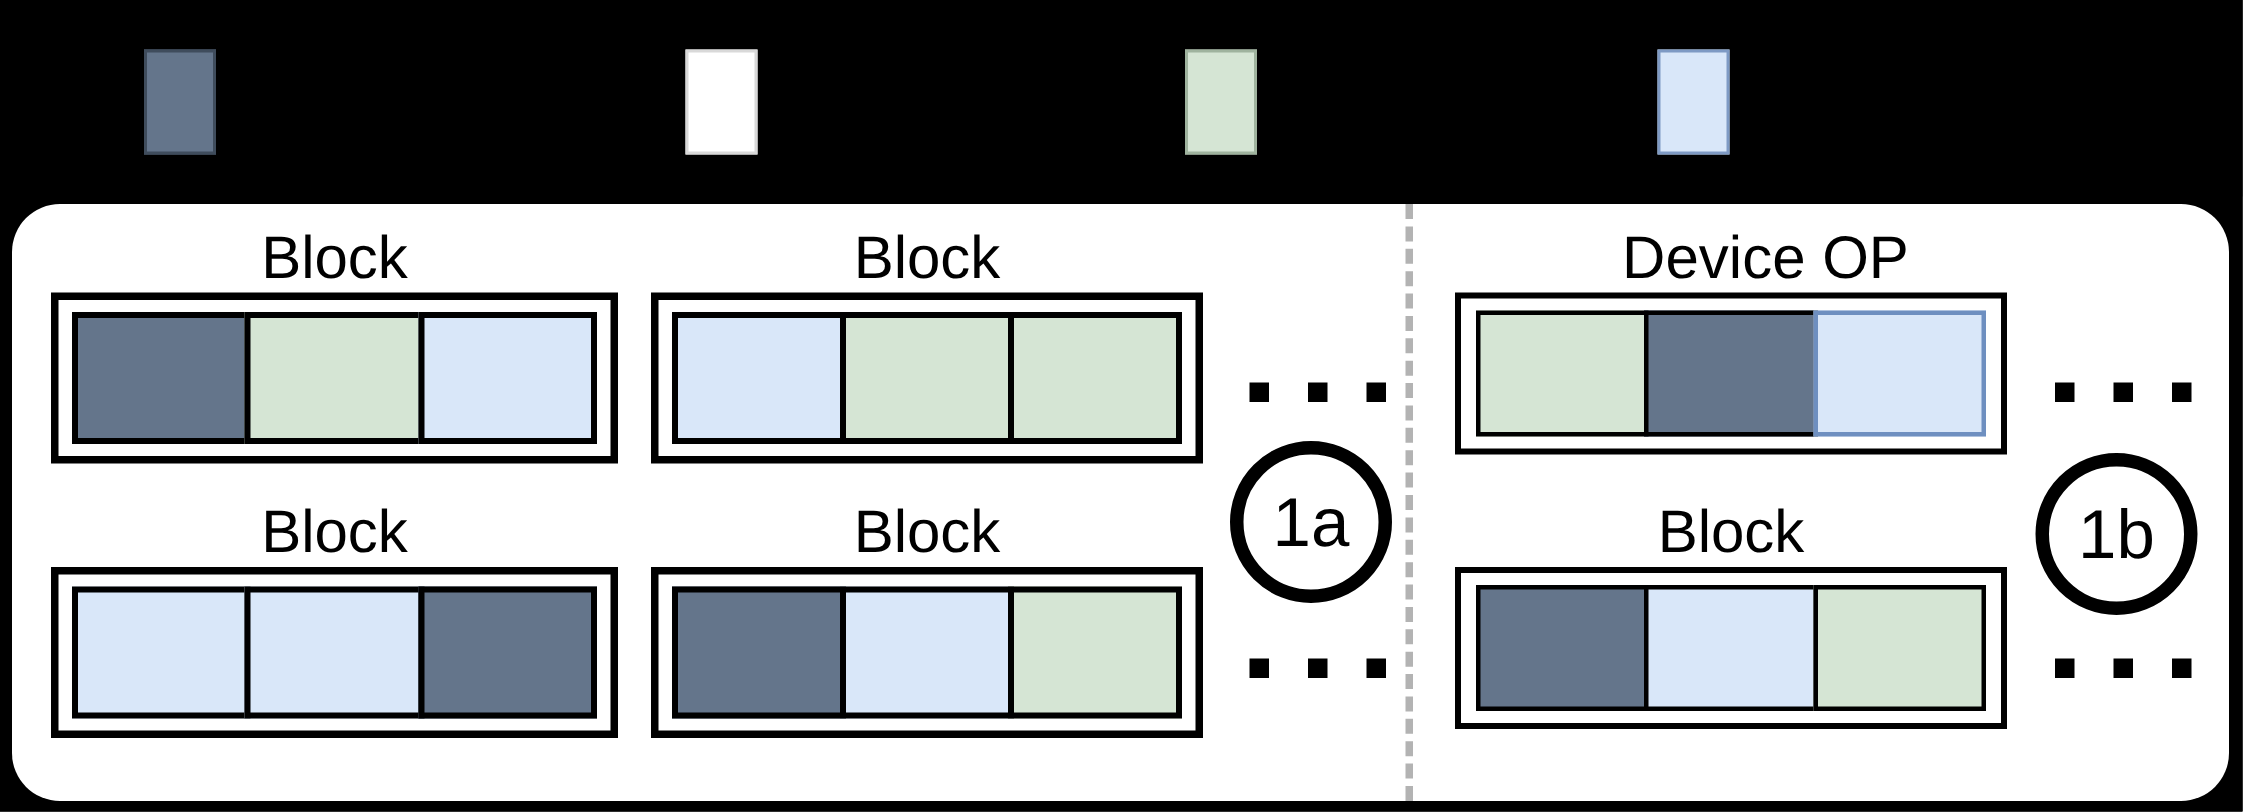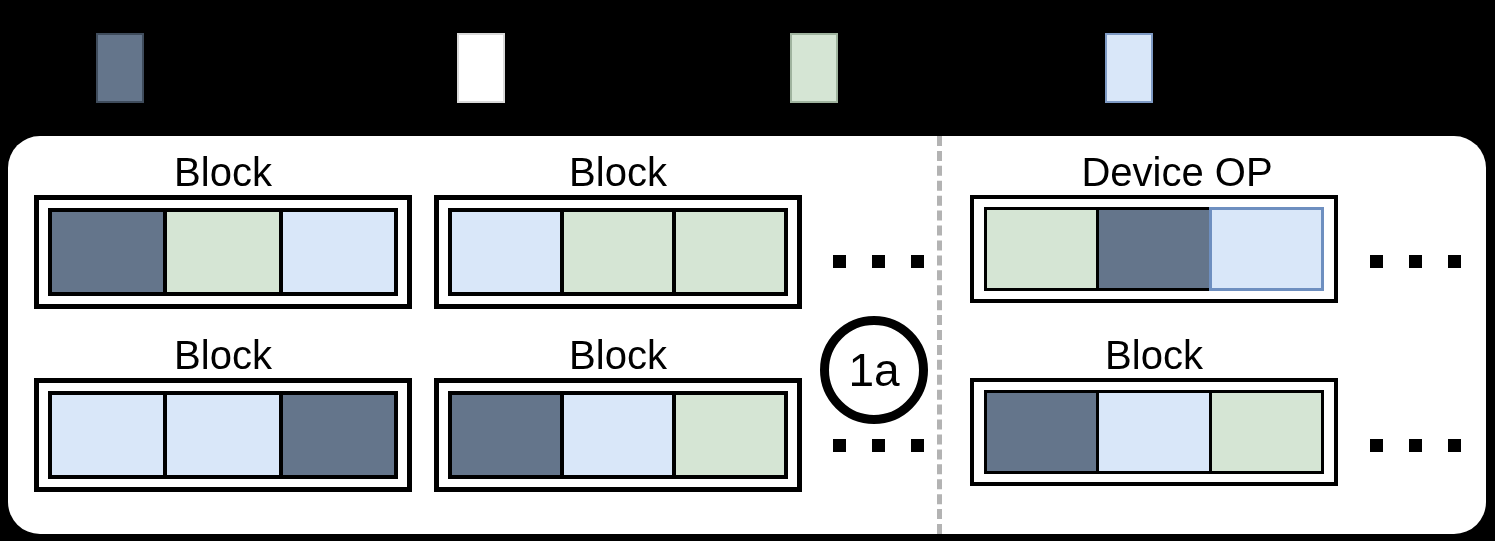--- a/index.html
+++ b/index.html
@@ -198,21 +198,21 @@
       <span class="dot"></span>
       <span class="dot"></span>
       <span class="dot"></span>
     </div>
     <div class="dots" style="left:825px; top:303px;">
       <span class="dot"></span>
       <span class="dot"></span>
       <span class="dot"></span>
     </div>
 
-    <div class="badge" style="left:812px; top:180px; width:108px; height:108px;">1a</div>
+    <div class="badge" style="left:812px; top:158px; width:108px; height:108px;">1a</div>
 
     <div class="block-group" style="left:962px; top:13px; width:414px;">
       <div class="block-label">Device OP</div>
       <div class="block-box thin" style="width:368px; height:108px;">
         <div class="cells thin-edge">
           <div class="cell" style="background:#d5e5d4;"></div>
           <div class="cell" style="background:#64758b;"></div>
           <div class="cell blue-edge" style="background:#d9e7f9;"></div>
         </div>
       </div>
@@ -233,18 +233,19 @@
       <span class="dot"></span>
       <span class="dot"></span>
       <span class="dot"></span>
     </div>
     <div class="dots" style="left:1362px; top:303px;">
       <span class="dot"></span>
       <span class="dot"></span>
       <span class="dot"></span>
     </div>
 
+    <div class="badge" style="left:1349px; top:166px; width:108px; height:108px;">1b</div>
 
   </div>
 
   <div class="divider"></div>
 
 </div>
 
 </body></html>

